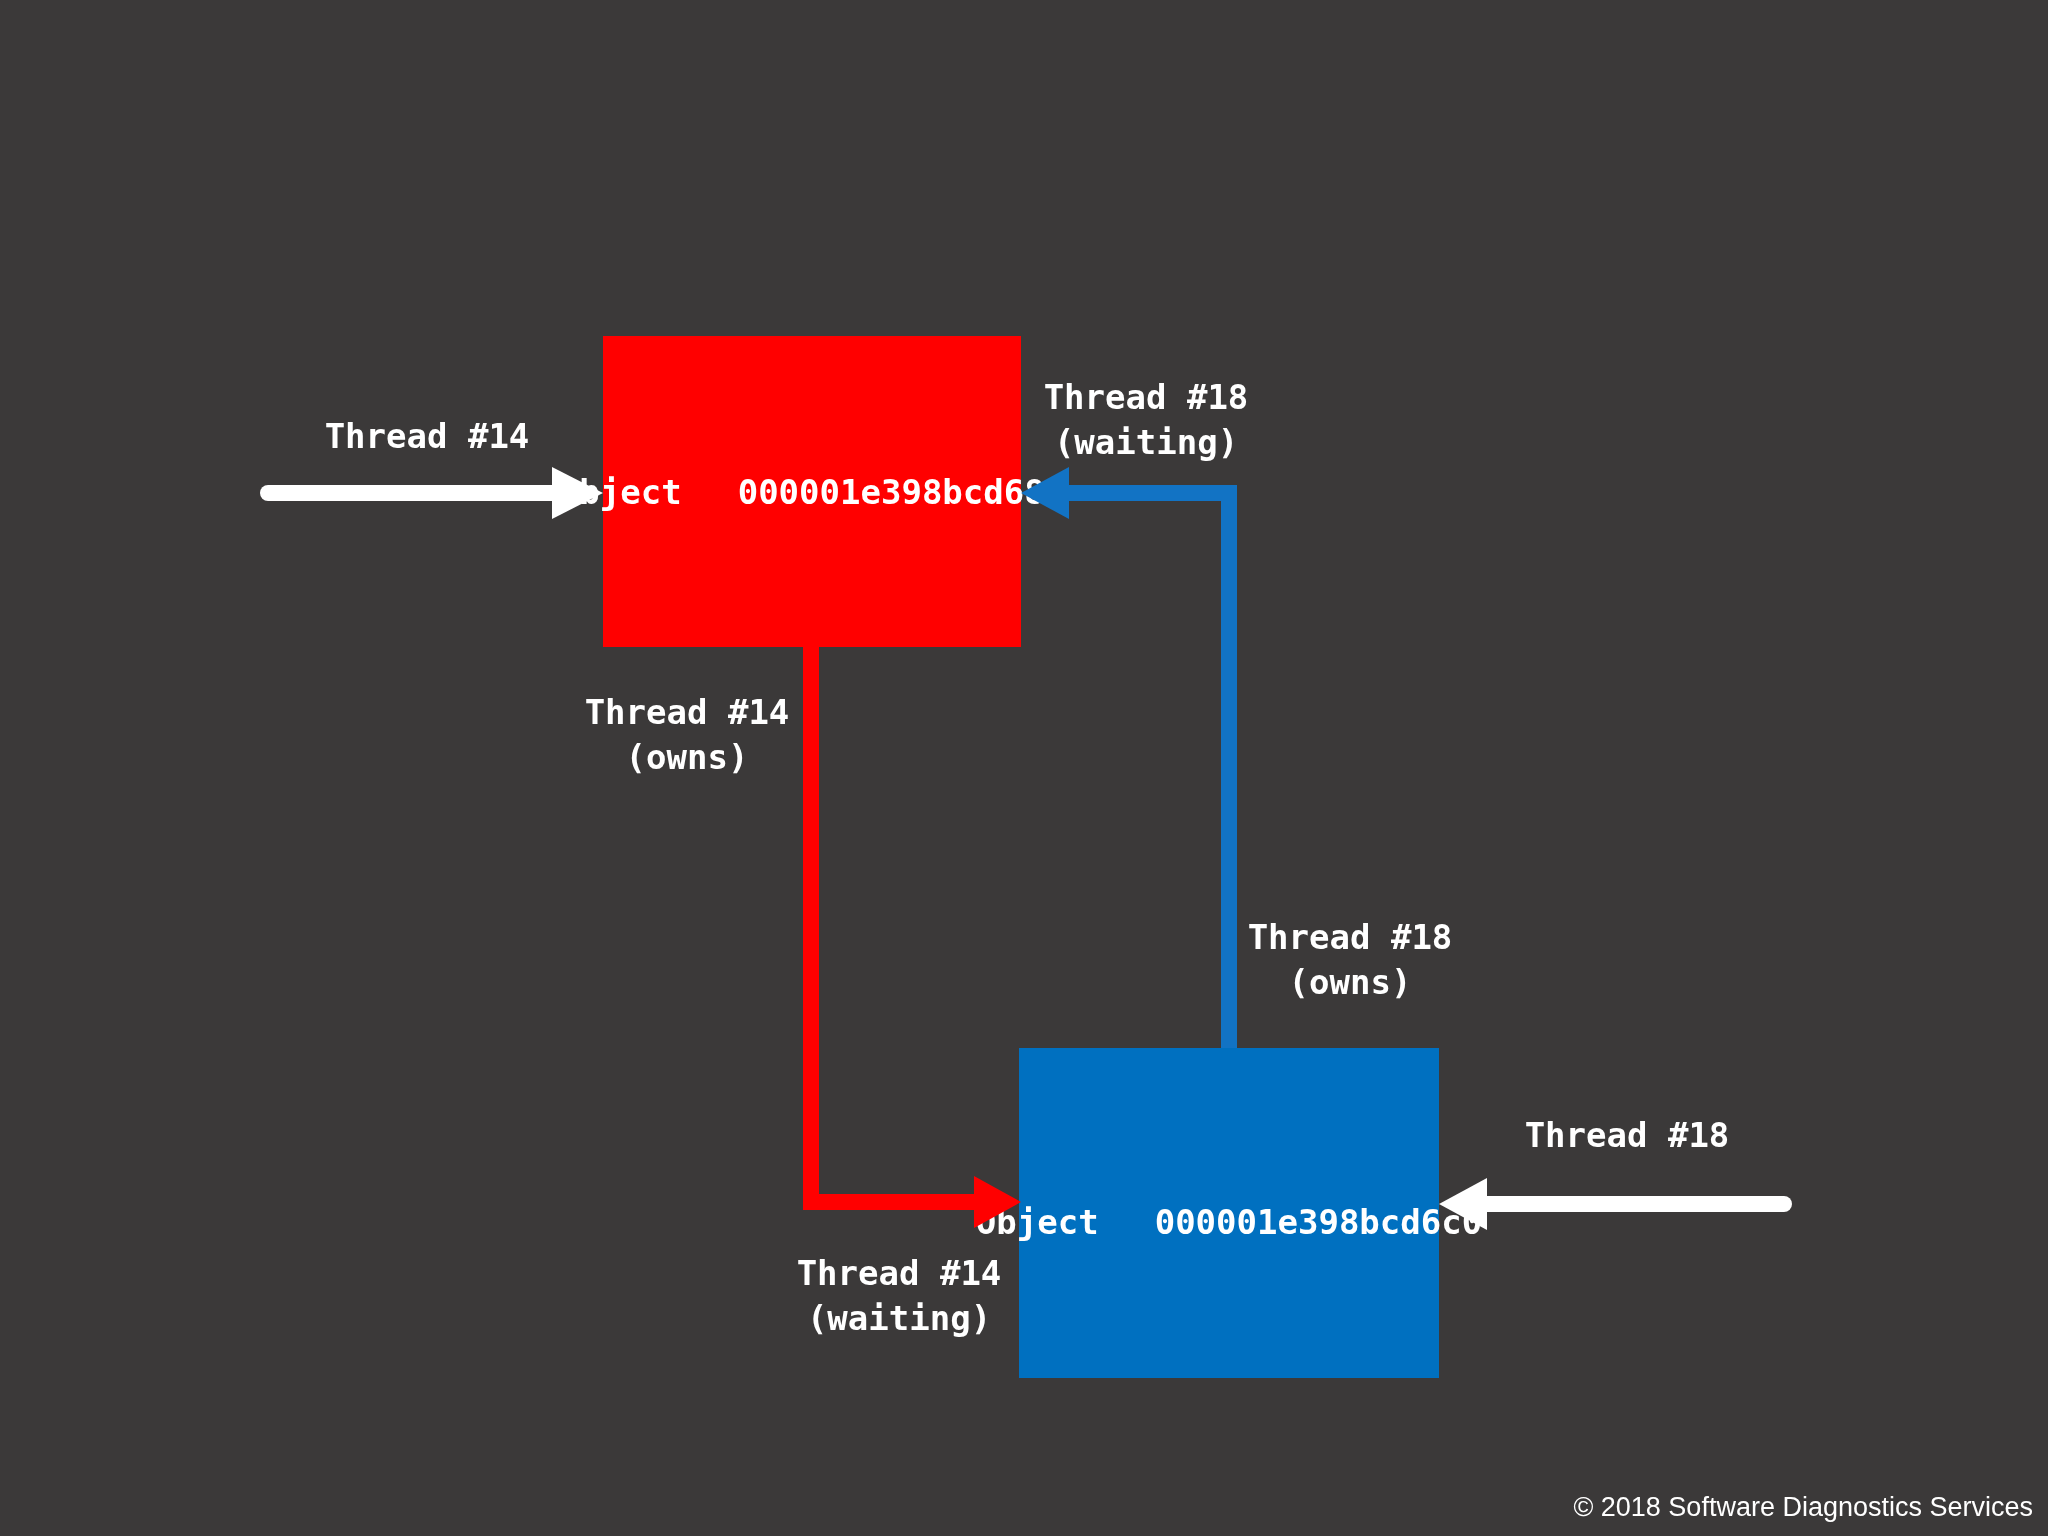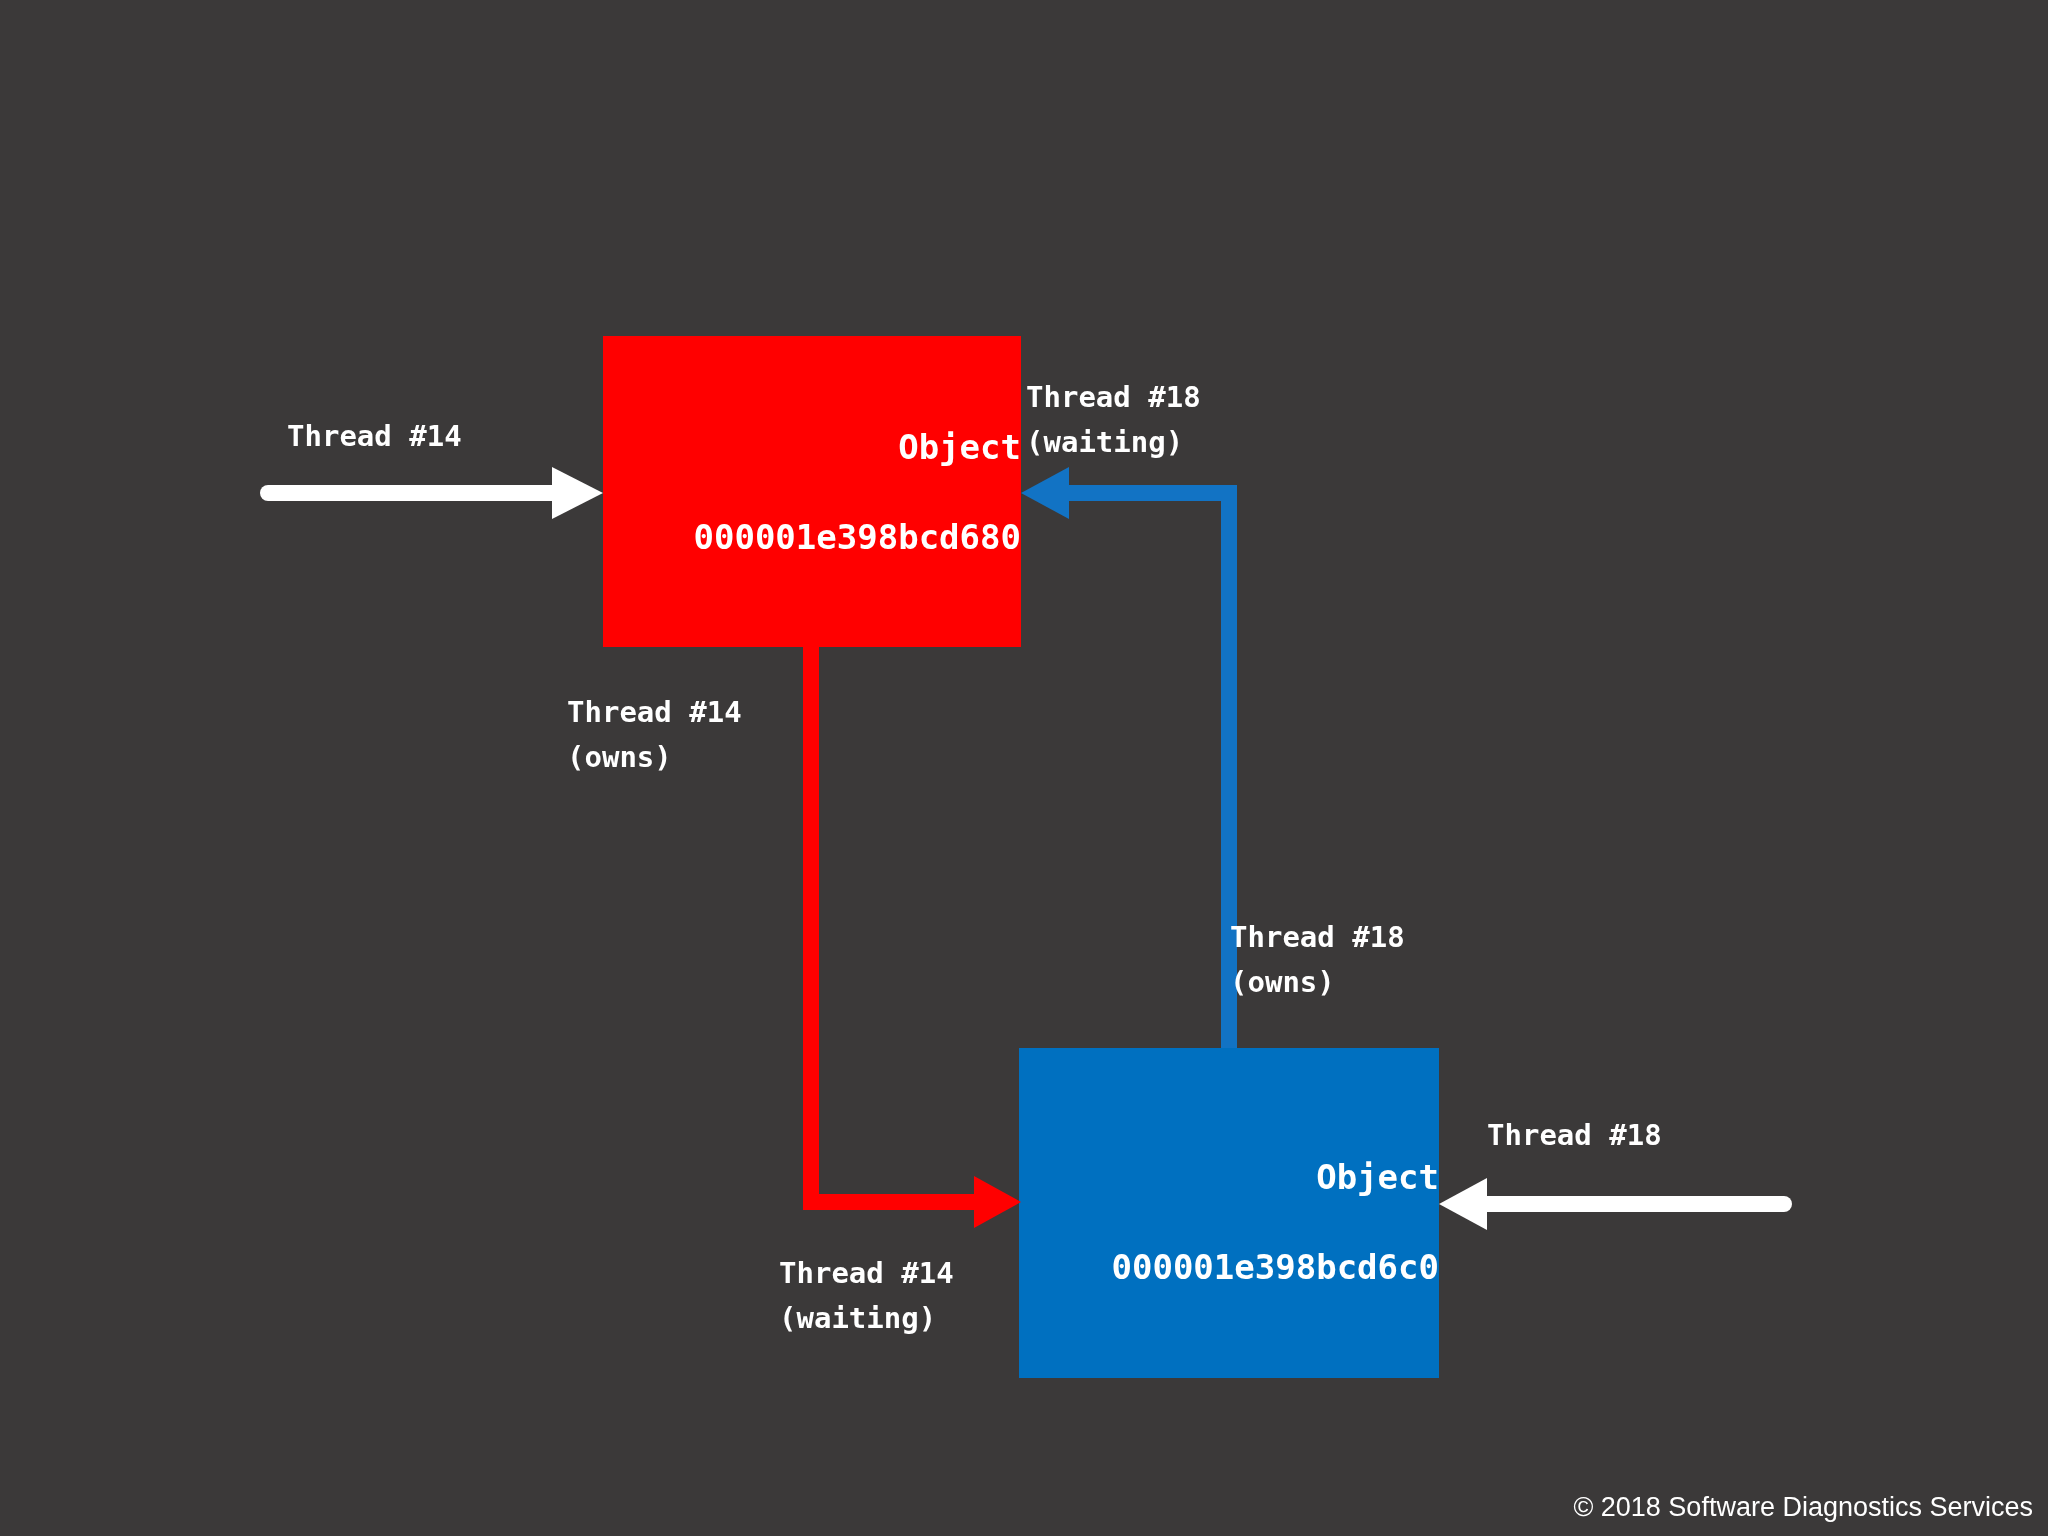--- a/index.html
+++ b/index.html
@@ -15,40 +15,40 @@
     position:absolute;
     left:116px;top:86px;
     font-size:126px;
     font-weight:400;
     line-height:1.1;
     color:#FFFFFF;
     letter-spacing:0px;
   }
   .obj-box{
     position:absolute;
-    display:flex;flex-direction:column;
-    align-items:flex-end;justify-content:center;
+    display:flex;flex-direction:row;
+    align-items:center;justify-content:center;
     gap:56px;
     font-family:"DejaVu Sans Mono","Liberation Mono",monospace;
     font-weight:bold;
     font-size:34px;
     line-height:34px;
     color:#FFFFFF;
     text-align:center;
   }
   .red-box{background:#FF0000;}
   .blue-box{background:#0070C0;padding-top:18px;}
   .mono-label{
     position:absolute;
     font-family:"DejaVu Sans Mono","Liberation Mono",monospace;
     font-weight:bold;
-    font-size:29px;
+    font-size:34px;
     line-height:45px;
     color:#FFFFFF;
-    text-align:left;
+    text-align:center;
     white-space:nowrap;
   }
   .shaft{position:absolute;}
   .shaft-white{background:#FFFFFF;}
   .shaft-red{background:#FF0000;}
   .shaft-blue{background:#1273C4;}
   .cap-left{border-radius:8px 0 0 8px;}
   .cap-right{border-radius:0 8px 8px 0;}
   .head{position:absolute;width:0;height:0;}
   .head-right-white{border-top:26px solid transparent;border-bottom:26px solid transparent;border-left:51px solid #FFFFFF;}

